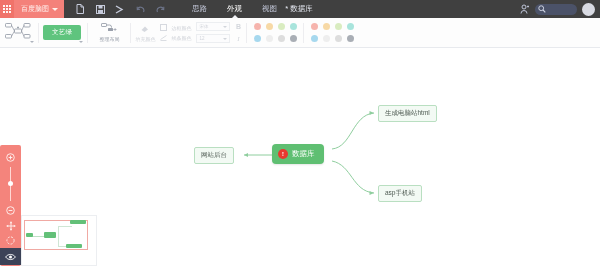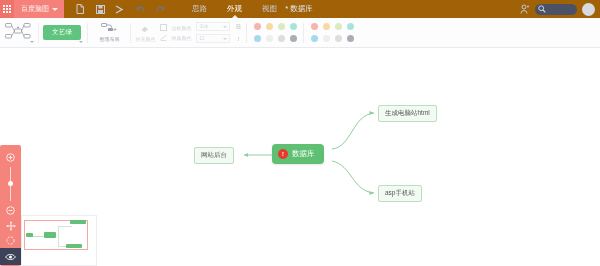--- a/index.html
+++ b/index.html
@@ -7,21 +7,21 @@
     width: 600px; height: 266px;
     overflow: hidden;
     font-family: "Liberation Sans", "DejaVu Sans", sans-serif;
     background: #ffffff;
   }
   #app { position: relative; width: 600px; height: 266px; overflow: hidden; }
 
   
   .menubar {
     position: absolute; top: 0; left: 0; width: 600px; height: 18px;
-    background: #a16207; display: flex; align-items: center;
+    background: #404040; display: flex; align-items: center;
   }
   .apps-btn {
     width: 14px; height: 18px; background: #f0736a;
     display: flex; align-items: center; justify-content: center;
   }
   .apps-grid { width: 8px; height: 8px; display: grid; grid-template-columns: repeat(3,1fr);
      grid-template-rows: repeat(3,1fr); gap: 1px; }
   .apps-grid i { background: #fff6f4; display:block; }
 
   .brand-tab {

